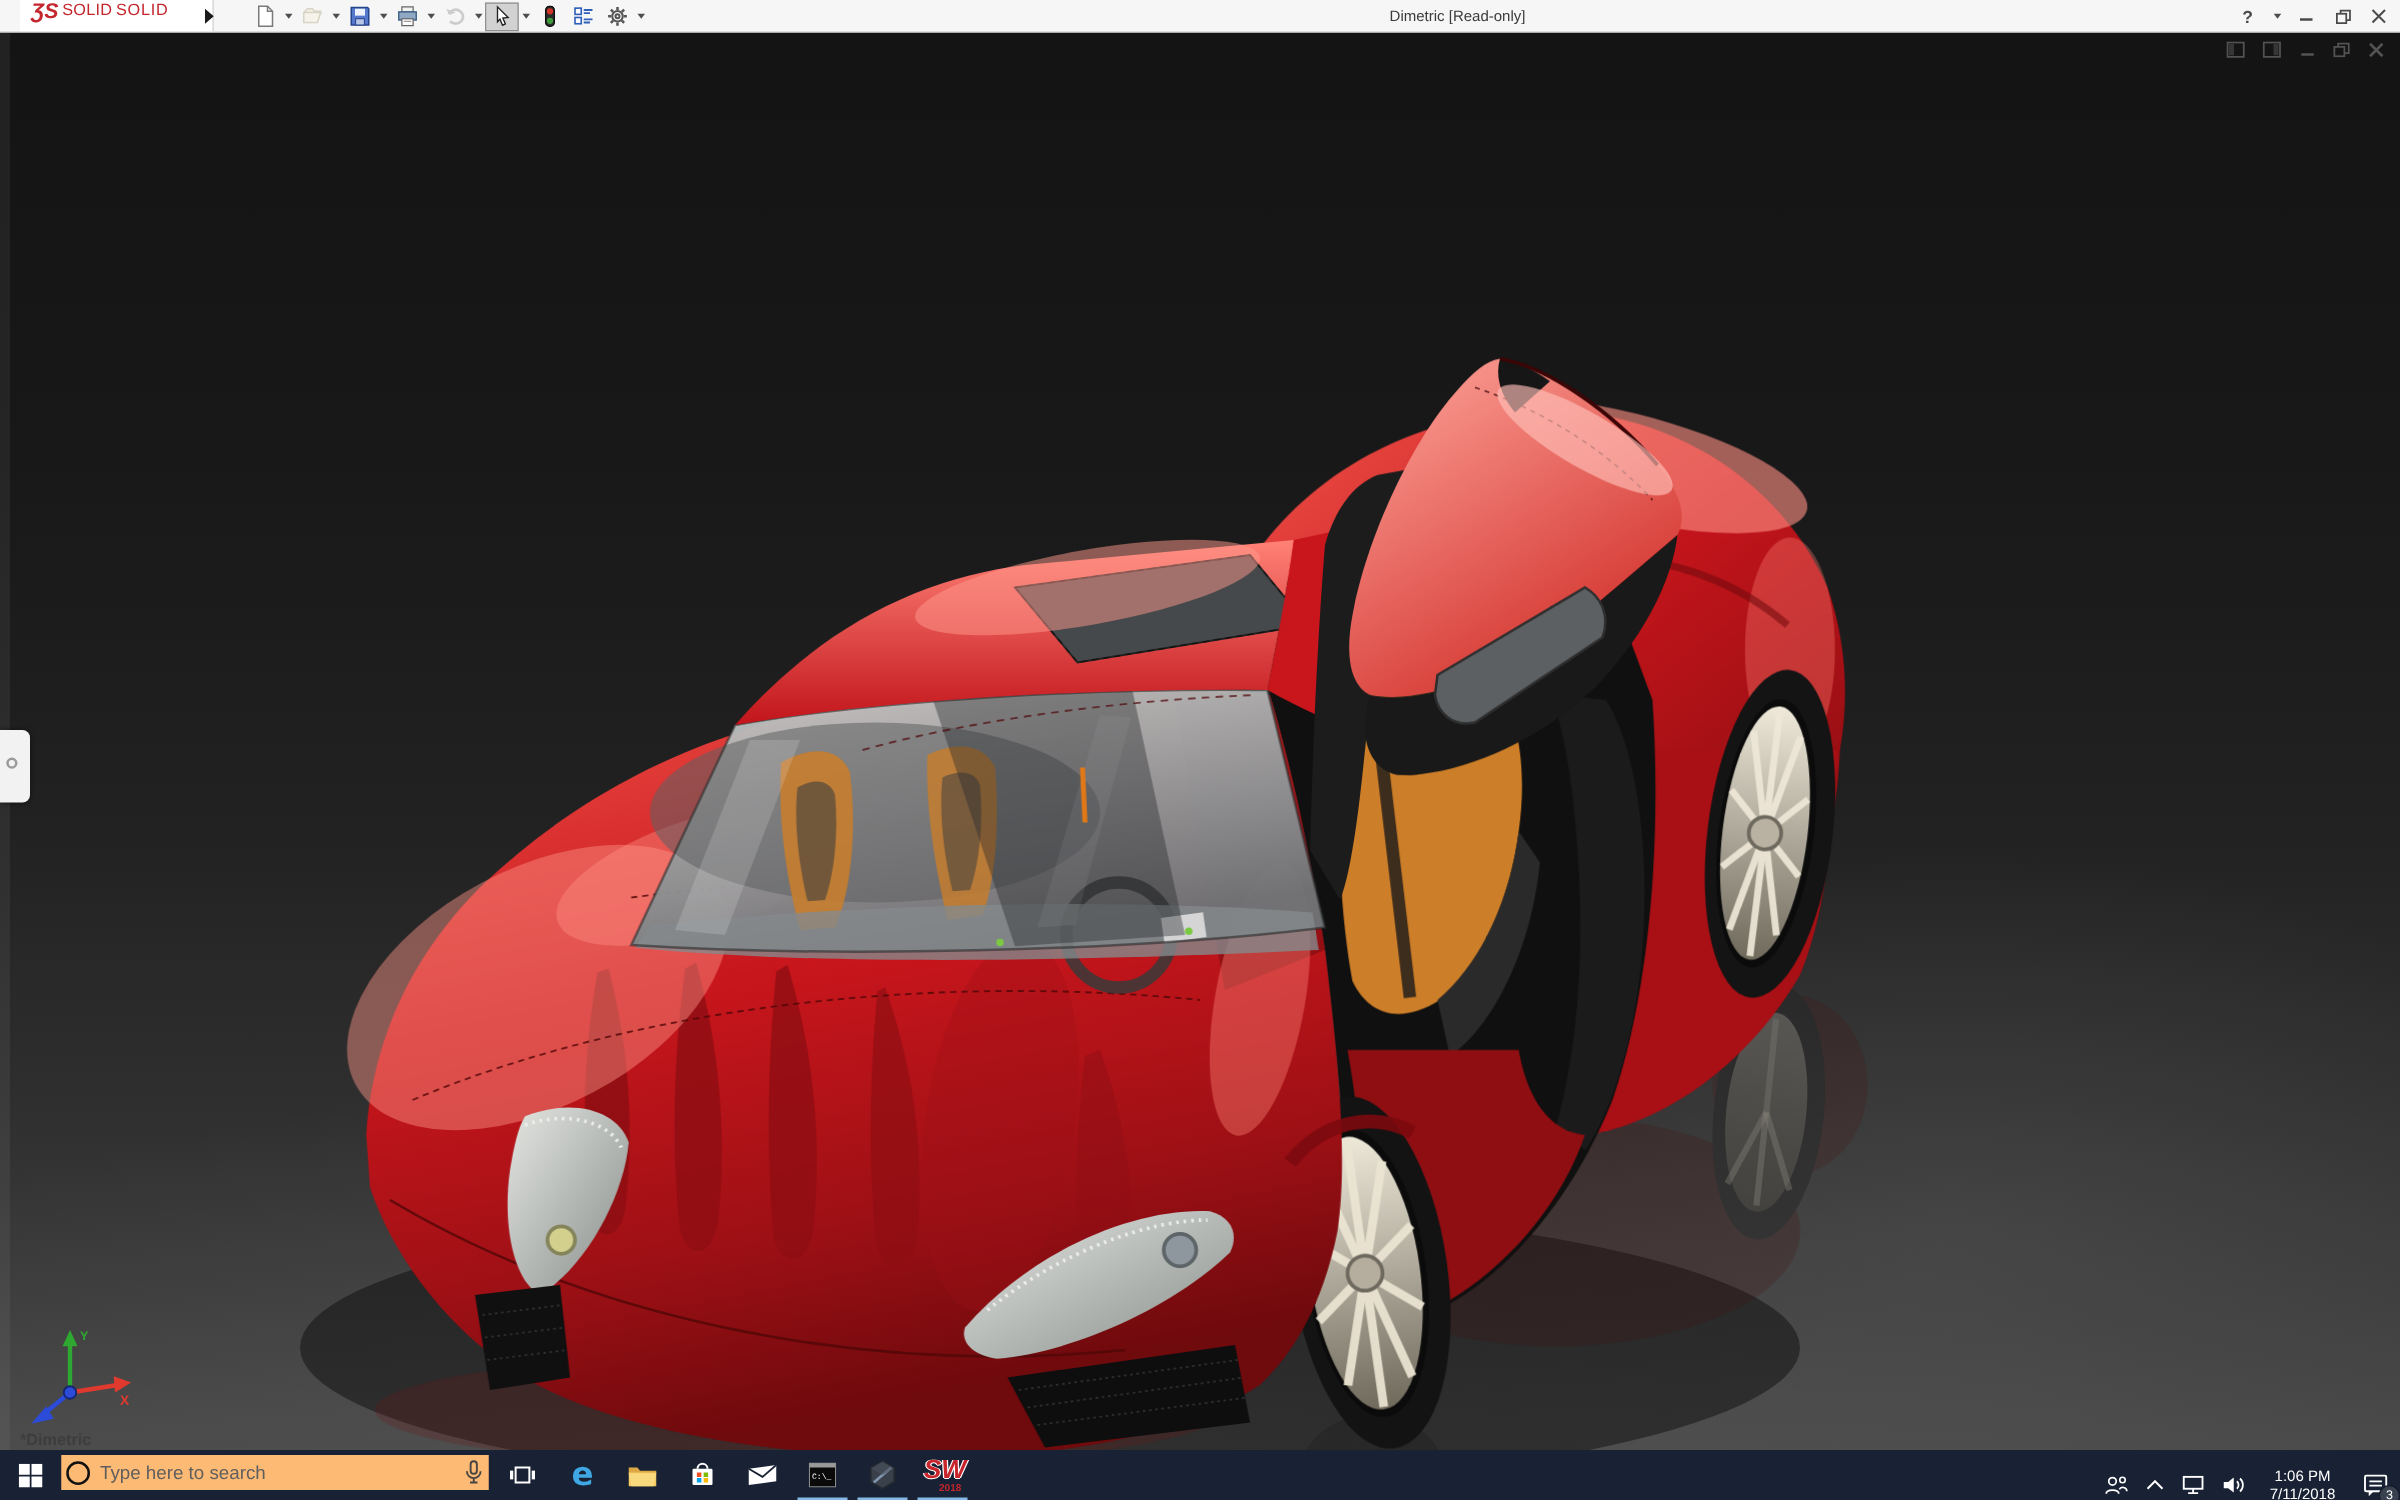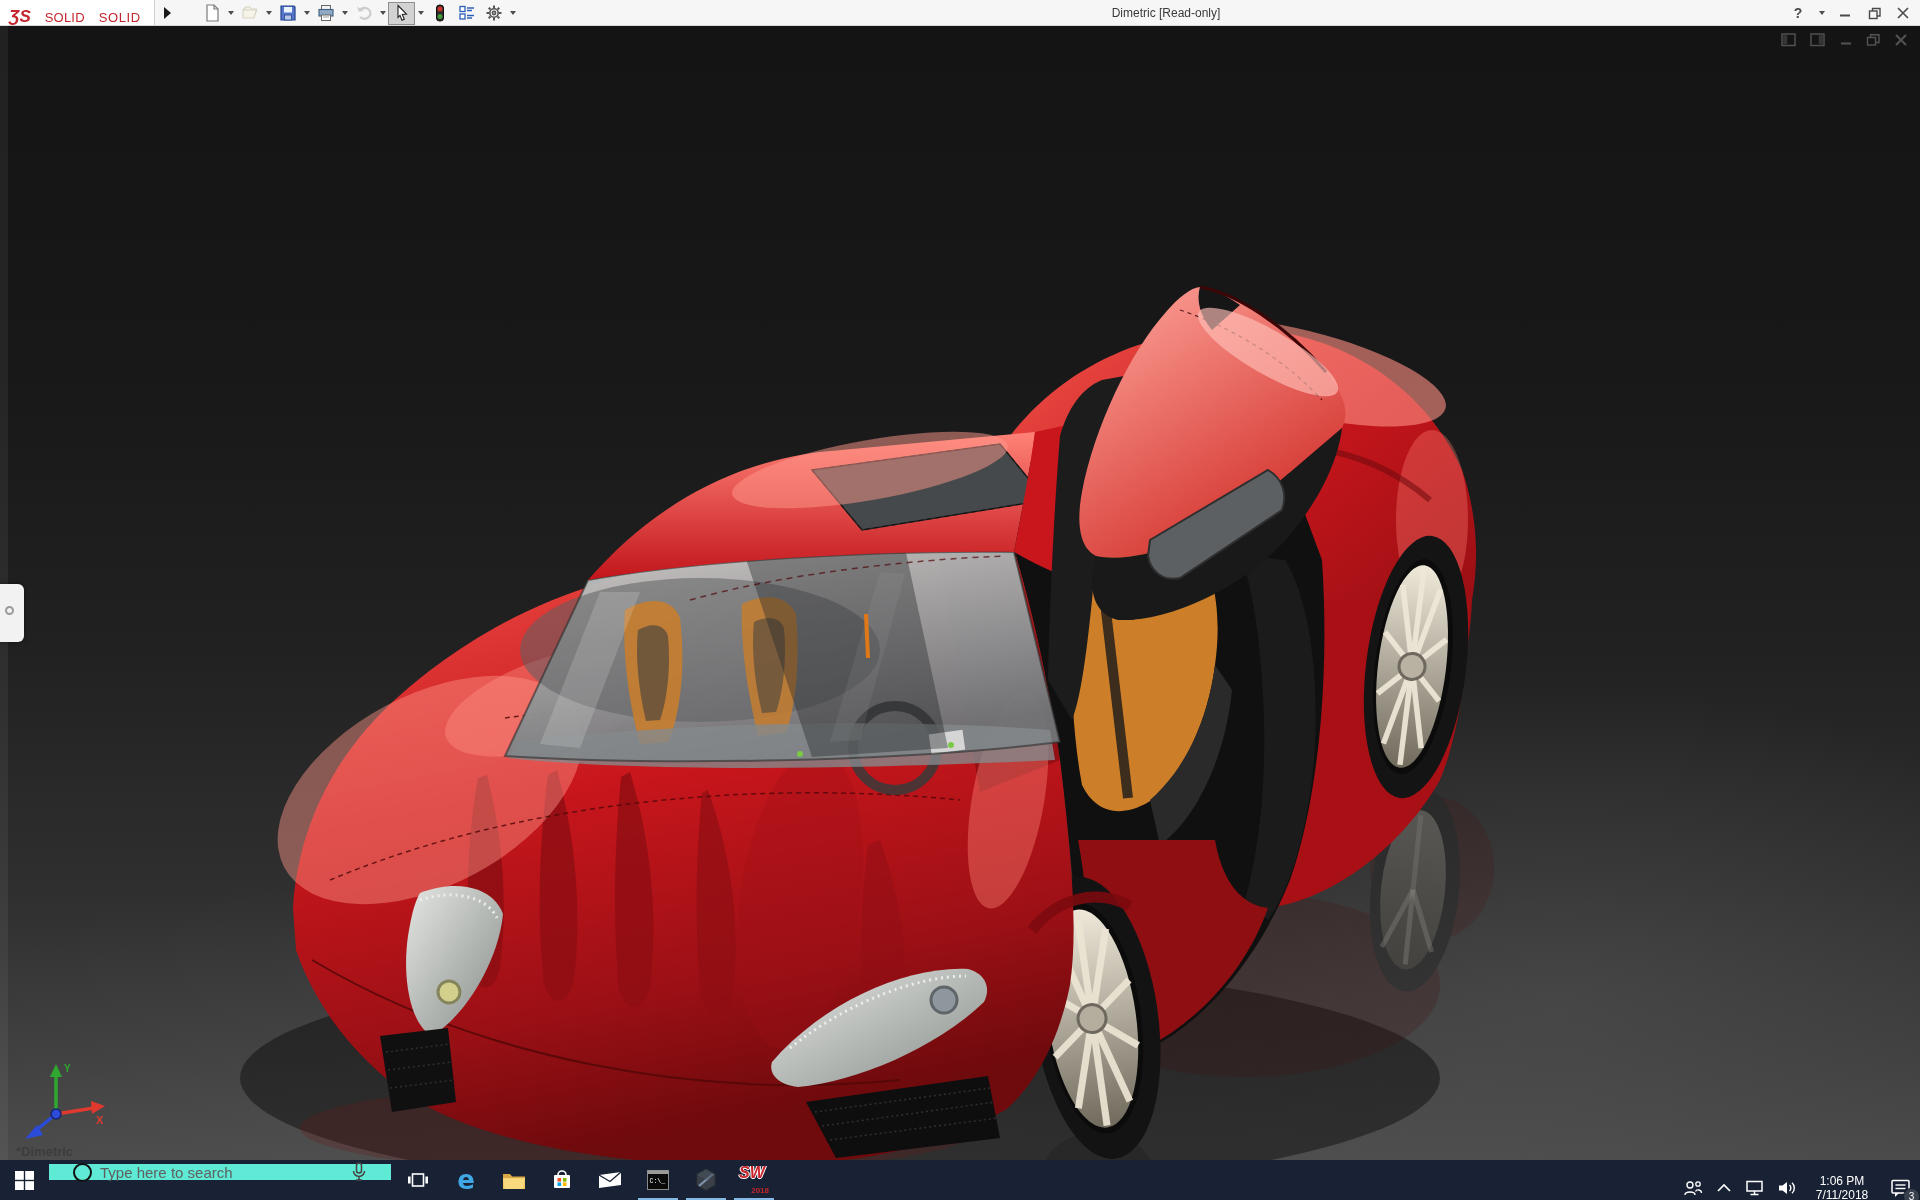--- a/index.html
+++ b/index.html
@@ -7,22 +7,22 @@
     --running-indicator:#86b8e6; --viewport-top:#141414; --viewport-bottom:#4a4a4a;
   }
   *{margin:0;padding:0;box-sizing:border-box;}
   html,body{width:1920px;height:1200px;overflow:hidden;background:#000;
     font-family:"Liberation Sans","DejaVu Sans",sans-serif;}
   .stage{position:relative;width:1920px;height:1200px;}
 
   
   .titlebar{position:absolute;top:0;left:0;right:0;height:26px;background:var(--titlebar-bg);
     border-bottom:1px solid #d8d8d8;z-index:30;}
-  .logo-box{position:absolute;left:0;top:0;width:155px;height:25px;background:#fff;
-    border-right:1px solid #d0d0d0;display:flex;align-items:flex-end;padding-left:9px;gap:14px;}
+  .logo-box{position:absolute;left:16px;top:0;width:155px;height:25px;background:#fff;
+    border-right:1px solid #d0d0d0;display:flex;align-items:flex-start;padding-left:9px;gap:3px;}
   .logo-glyph{font-size:17px;font-weight:800;font-style:italic;color:var(--accent-red);line-height:1;}
   .brand-bold{font-size:13px;font-weight:400;color:var(--accent-red);letter-spacing:.2px;}
   .brand-light{font-size:13px;font-weight:400;color:var(--accent-red);letter-spacing:.6px;}
   .flyout-btn{position:absolute;left:157px;top:0;width:20px;height:25px;display:flex;
     align-items:center;justify-content:center;cursor:pointer;}
   .flyout-btn i{width:0;height:0;border-left:7px solid #1a1a1a;border-top:6px solid transparent;
     border-bottom:6px solid transparent;}
   .tools{position:absolute;left:198px;top:1px;height:24px;display:flex;align-items:center;}
   .tool{width:27px;height:23px;display:flex;align-items:center;justify-content:center;border:1px solid transparent;}
   .tool.active{background:#d2d2d2;border-color:#8f8f8f;}
@@ -45,39 +45,39 @@
   .side-tab{position:absolute;left:0;top:558px;width:24px;height:58px;background:#f2f2f2;
     border-radius:0 6px 6px 0;box-shadow:0 0 4px rgba(0,0,0,.5);z-index:6;}
   .side-tab .dot{position:absolute;left:5px;top:22px;width:9px;height:9px;border-radius:50%;
     border:2px solid #9a9a9a;}
   .triad{position:absolute;left:12px;bottom:16px;z-index:6;}
   .orient-label{position:absolute;left:16px;bottom:1px;font-size:13px;font-weight:700;color:#3d3d3f;z-index:6;}
 
   
   .taskbar{position:absolute;left:0;right:0;bottom:0;height:40px;background:var(--taskbar-bg);z-index:40;}
   .start-btn{position:absolute;left:0;top:0;width:48px;height:40px;display:flex;align-items:center;justify-content:center;}
-  .searchbox{position:absolute;left:49px;top:4px;width:342px;height:16px;background:#5eead4;
-    display:flex;align-items:center;padding:0 24px;gap:8px;}
+  .searchbox{position:absolute;left:49px;top:4px;width:342px;height:28px;background:#fdba74;
+    display:flex;align-items:center;padding:0 4px;gap:8px;}
   .searchbox input{flex:1;border:none;outline:none;font-size:15px;color:#333;background:transparent;
     font-family:"Liberation Sans",sans-serif;}
   .searchbox input::placeholder{color:#5f5f5f;opacity:1;}
   .cortana-ring{width:19px;height:19px;border:2.5px solid #111;border-radius:50%;flex:none;}
   .appbtns{position:absolute;left:394px;top:0;display:flex;}
   .appbtn{width:48px;height:40px;display:flex;align-items:center;justify-content:center;position:relative;}
   .appbtn.running::after{content:"";position:absolute;left:4px;right:4px;bottom:0;height:2px;
     background:var(--running-indicator);}
   .edge-glyph{font-size:26px;font-weight:700;color:#3fa7e3;line-height:1;font-family:"DejaVu Sans",sans-serif;}
   .tray{position:absolute;right:4px;top:0;height:56px;display:flex;align-items:center;gap:13px;}
   .tray .ticon{display:flex;align-items:center;justify-content:center;}
   .clock{color:#fff;font-size:12px;line-height:14px;text-align:center;min-width:62px;}
   .action-center{position:relative;width:30px;height:30px;display:flex;align-items:center;justify-content:center;}
   .badge{position:absolute;right:-4px;bottom:-2px;width:17px;height:17px;border-radius:50%;
     background:#39414f;color:#fff;font-size:10px;display:flex;align-items:center;justify-content:center;border:1px solid #141b29;}
   .sw-ico{position:relative;width:30px;height:26px;}
-  .sw-ico .sw{position:absolute;left:0;top:-3px;font-size:16px;font-weight:800;font-style:italic;color:#c9252c;
+  .sw-ico .sw{position:absolute;left:0;top:-3px;font-size:21px;font-weight:800;font-style:italic;color:#c9252c;
     text-shadow:1px 0 0 #fff,-1px 0 0 #fff,0 1px 0 #fff;}
   .sw-ico .yr{position:absolute;right:0;bottom:-2px;font-size:8px;font-weight:700;color:#c9252c;}
 </style>
 </head>
 <body>
 
 <div class="stage">
 
   <div class="titlebar">
     <div class="logo-box">

